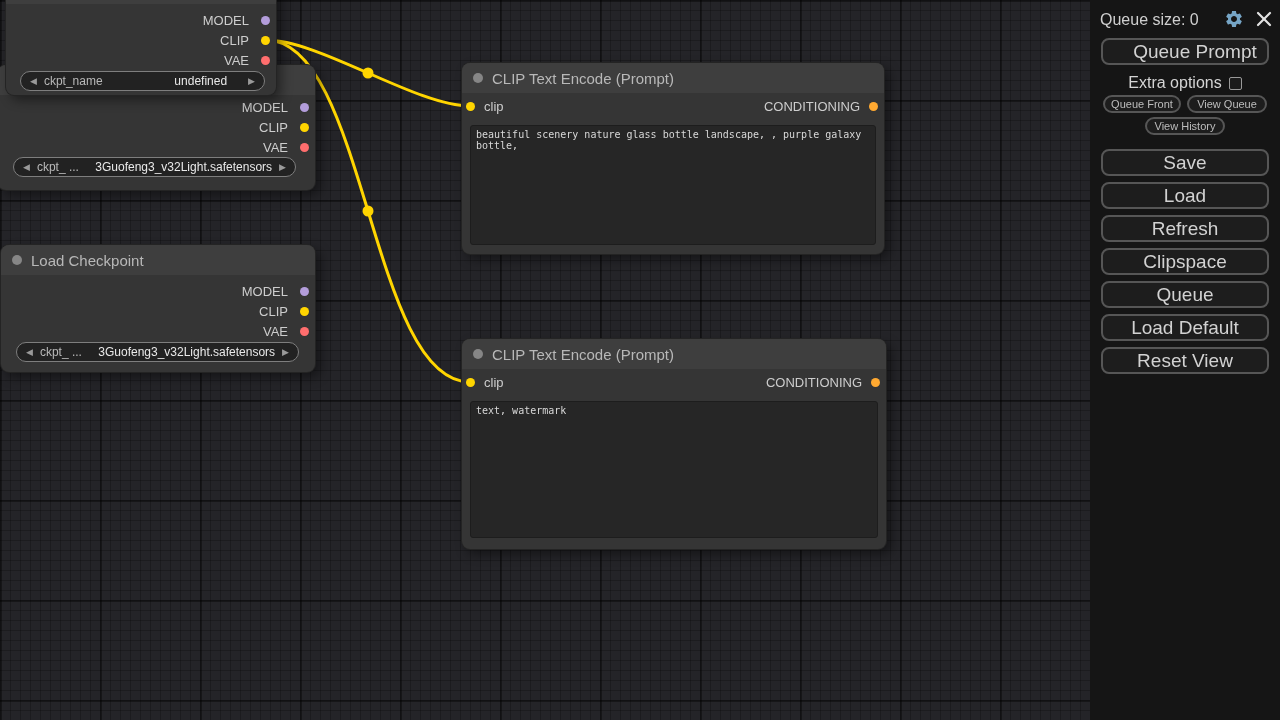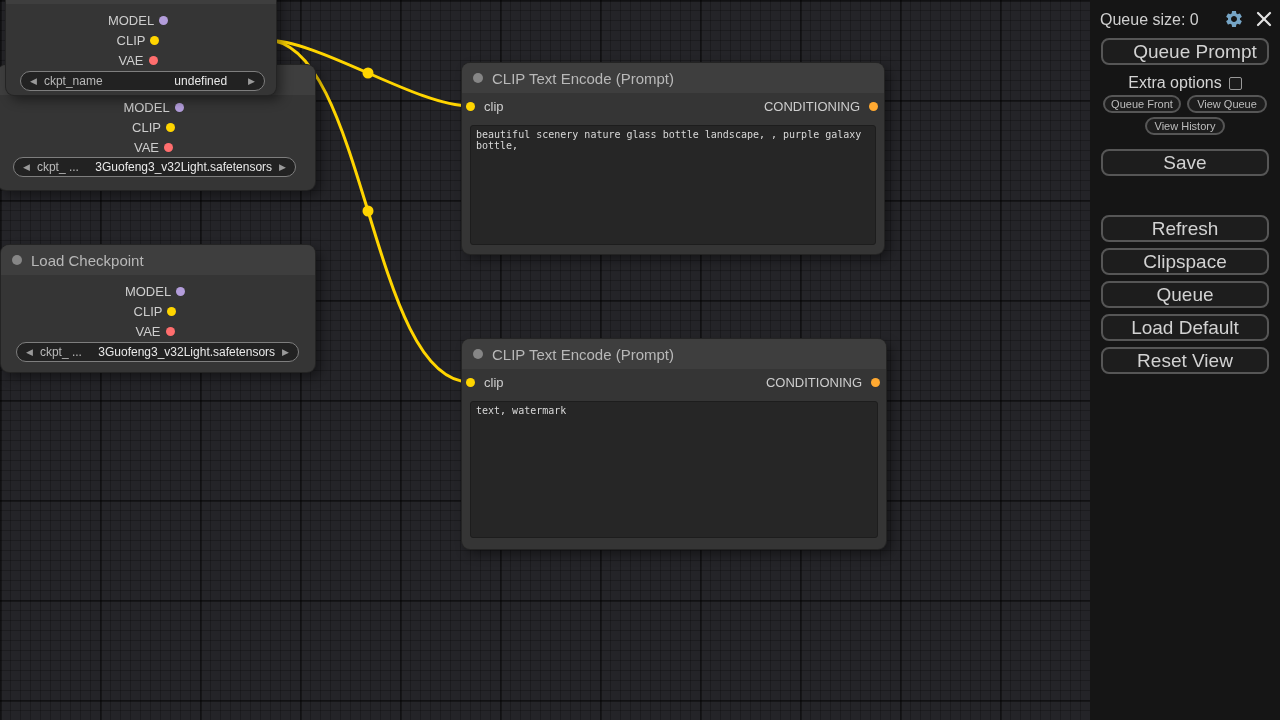--- a/index.html
+++ b/index.html
@@ -25,21 +25,21 @@
     z-index:2;
   }
   .node-title{
     position:absolute;left:0;top:0;right:0;height:30px;background:#3e3e3e;
     border-radius:8px 8px 0 0;display:flex;align-items:center;gap:9px;
     padding-left:11px;color:#b8b8b8;font-size:15px;
   }
   .title-dot{width:10px;height:10px;border-radius:50%;background:#868686;flex:0 0 auto;}
   .slot-row{position:absolute;left:0;right:0;height:20px;display:flex;align-items:center;
     font-size:13px;color:#cdcdcd;}
-  .slot-row.out{justify-content:center;gap:5px;padding-right:6px;}
+  .slot-row.out{justify-content:flex-end;gap:12px;padding-right:6px;}
   .slot-row.io{justify-content:space-between;padding:0 6px 0 4px;}
   .io-left{display:flex;align-items:center;gap:9px;}
   .io-right{display:flex;align-items:center;gap:9px;}
   .dot{width:9px;height:9px;border-radius:50%;flex:0 0 auto;}
   .dot.model{background:#B39DDB;}
   .dot.clip{background:#FFD500;}
   .dot.vae{background:#FF6E6E;}
   .dot.cond{background:#FFA931;}
   .widget{
     position:absolute;height:20px;border:1px solid #7e7e7e;border-radius:10px;
@@ -216,20 +216,21 @@
     <div class="extra-row">
       <span>Extra options</span>
       <input type="checkbox" style="">
     </div>
 
     <button class="menu-btn small" style="left:13px;top:95px;width:78px;">Queue Front</button>
     <button class="menu-btn small" style="left:97px;top:95px;width:80px;">View Queue</button>
     <button class="menu-btn small" style="left:55px;top:117px;width:80px;">View History</button>
 
     <button class="menu-btn" style="top:149px;">Save</button>
+    <button class="menu-btn" style="top:182px;">Load</button>
     <button class="menu-btn" style="top:215px;">Refresh</button>
     <button class="menu-btn" style="top:248px;">Clipspace</button>
     <button class="menu-btn" style="top:281px;">Queue</button>
     <button class="menu-btn" style="top:314px;">Load Default</button>
     <button class="menu-btn" style="top:347px;">Reset View</button>
   </div>
 
 </div>
 
 </body></html>

